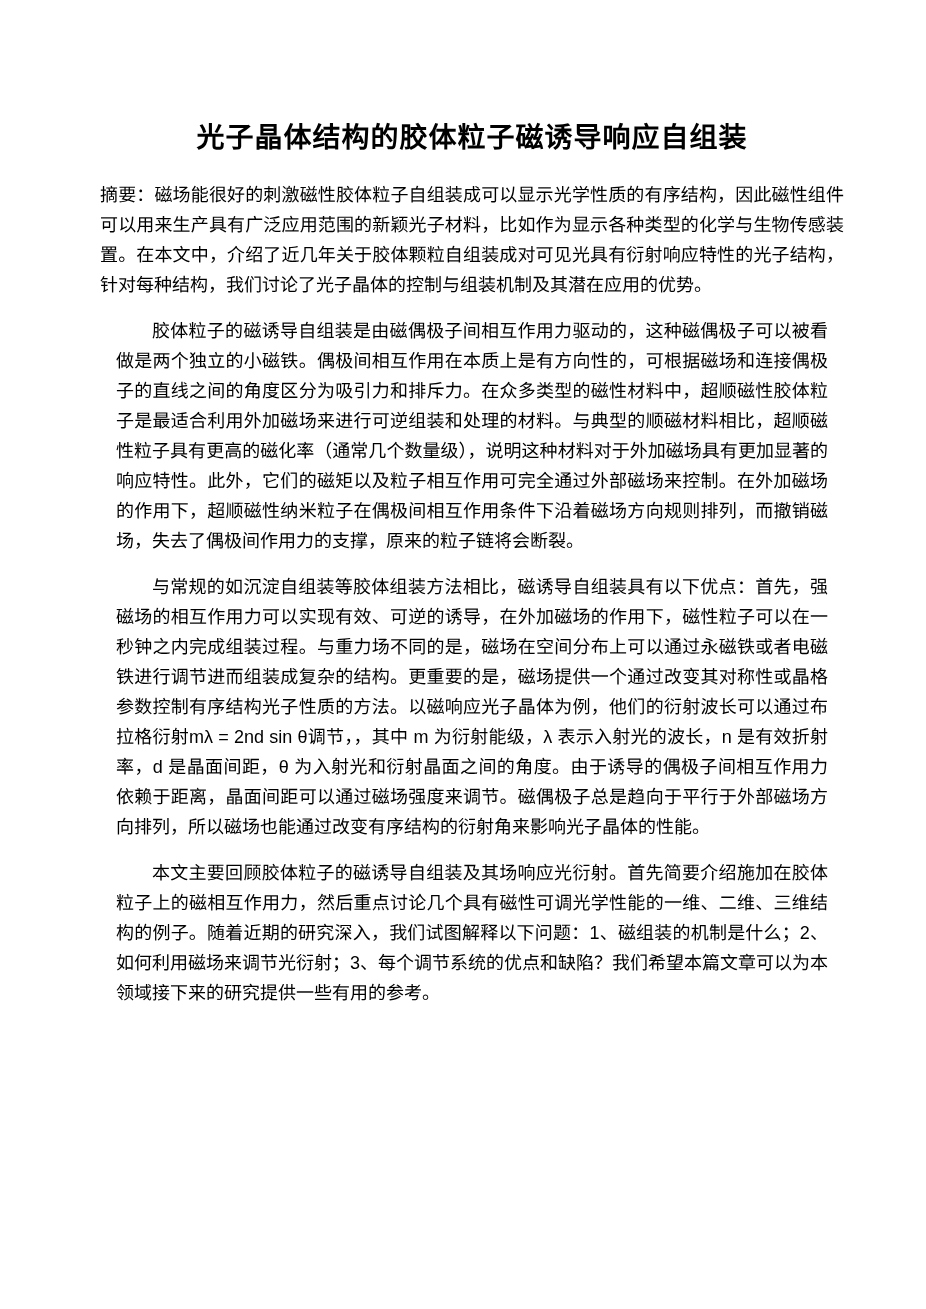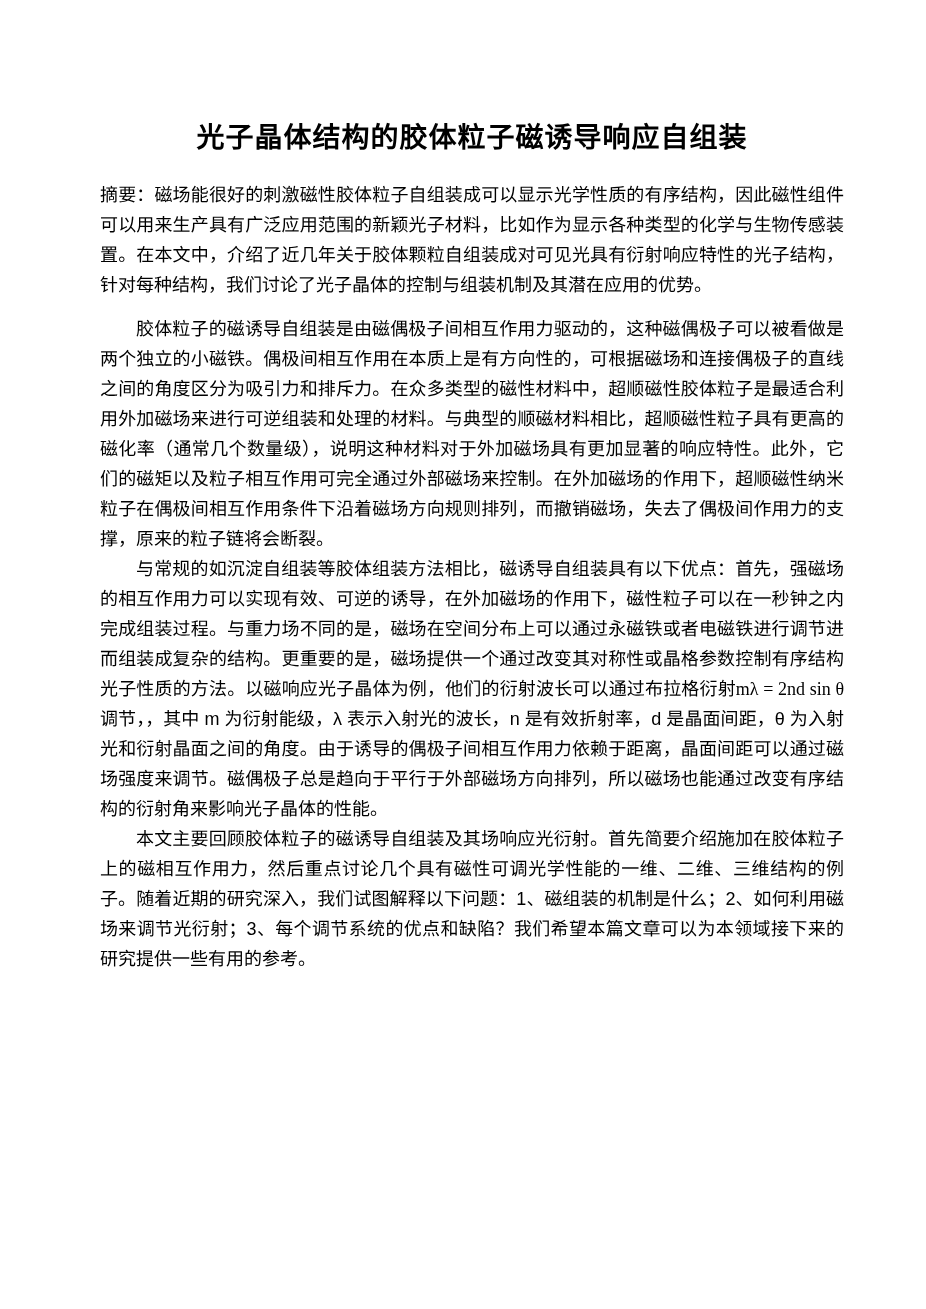--- a/index.html
+++ b/index.html
@@ -39,24 +39,24 @@
     font-size: 22px;
     line-height: 34px;
     font-weight: bold;
     margin: 0 0 16px 0;
   }
   .para {
     font-size: 18px;
     line-height: 30px;
     text-align: justify;
     text-indent: 2em;
-    margin: 0;
+    margin: 16px;
   }
   .formula {
-    font-family: Liberation Serif, serif;
+    font-family: Liberation Sans, sans-serif;
   }
 </style>
 </head>
 <body>
 
 <div class="page">
 
   <h1 class="paper-title">光子晶体结构的胶体粒子磁诱导响应自组装</h1>
 
   <p class="abstract">摘要：磁场能很好的刺激磁性胶体粒子自组装成可以显示光学性质的有序结构，因此磁性组件可以用来生产具有广泛应用范围的新颖光子材料，比如作为显示各种类型的化学与生物传感装置。在本文中，介绍了近几年关于胶体颗粒自组装成对可见光具有衍射响应特性的光子结构，针对每种结构，我们讨论了光子晶体的控制与组装机制及其潜在应用的优势。</p>

